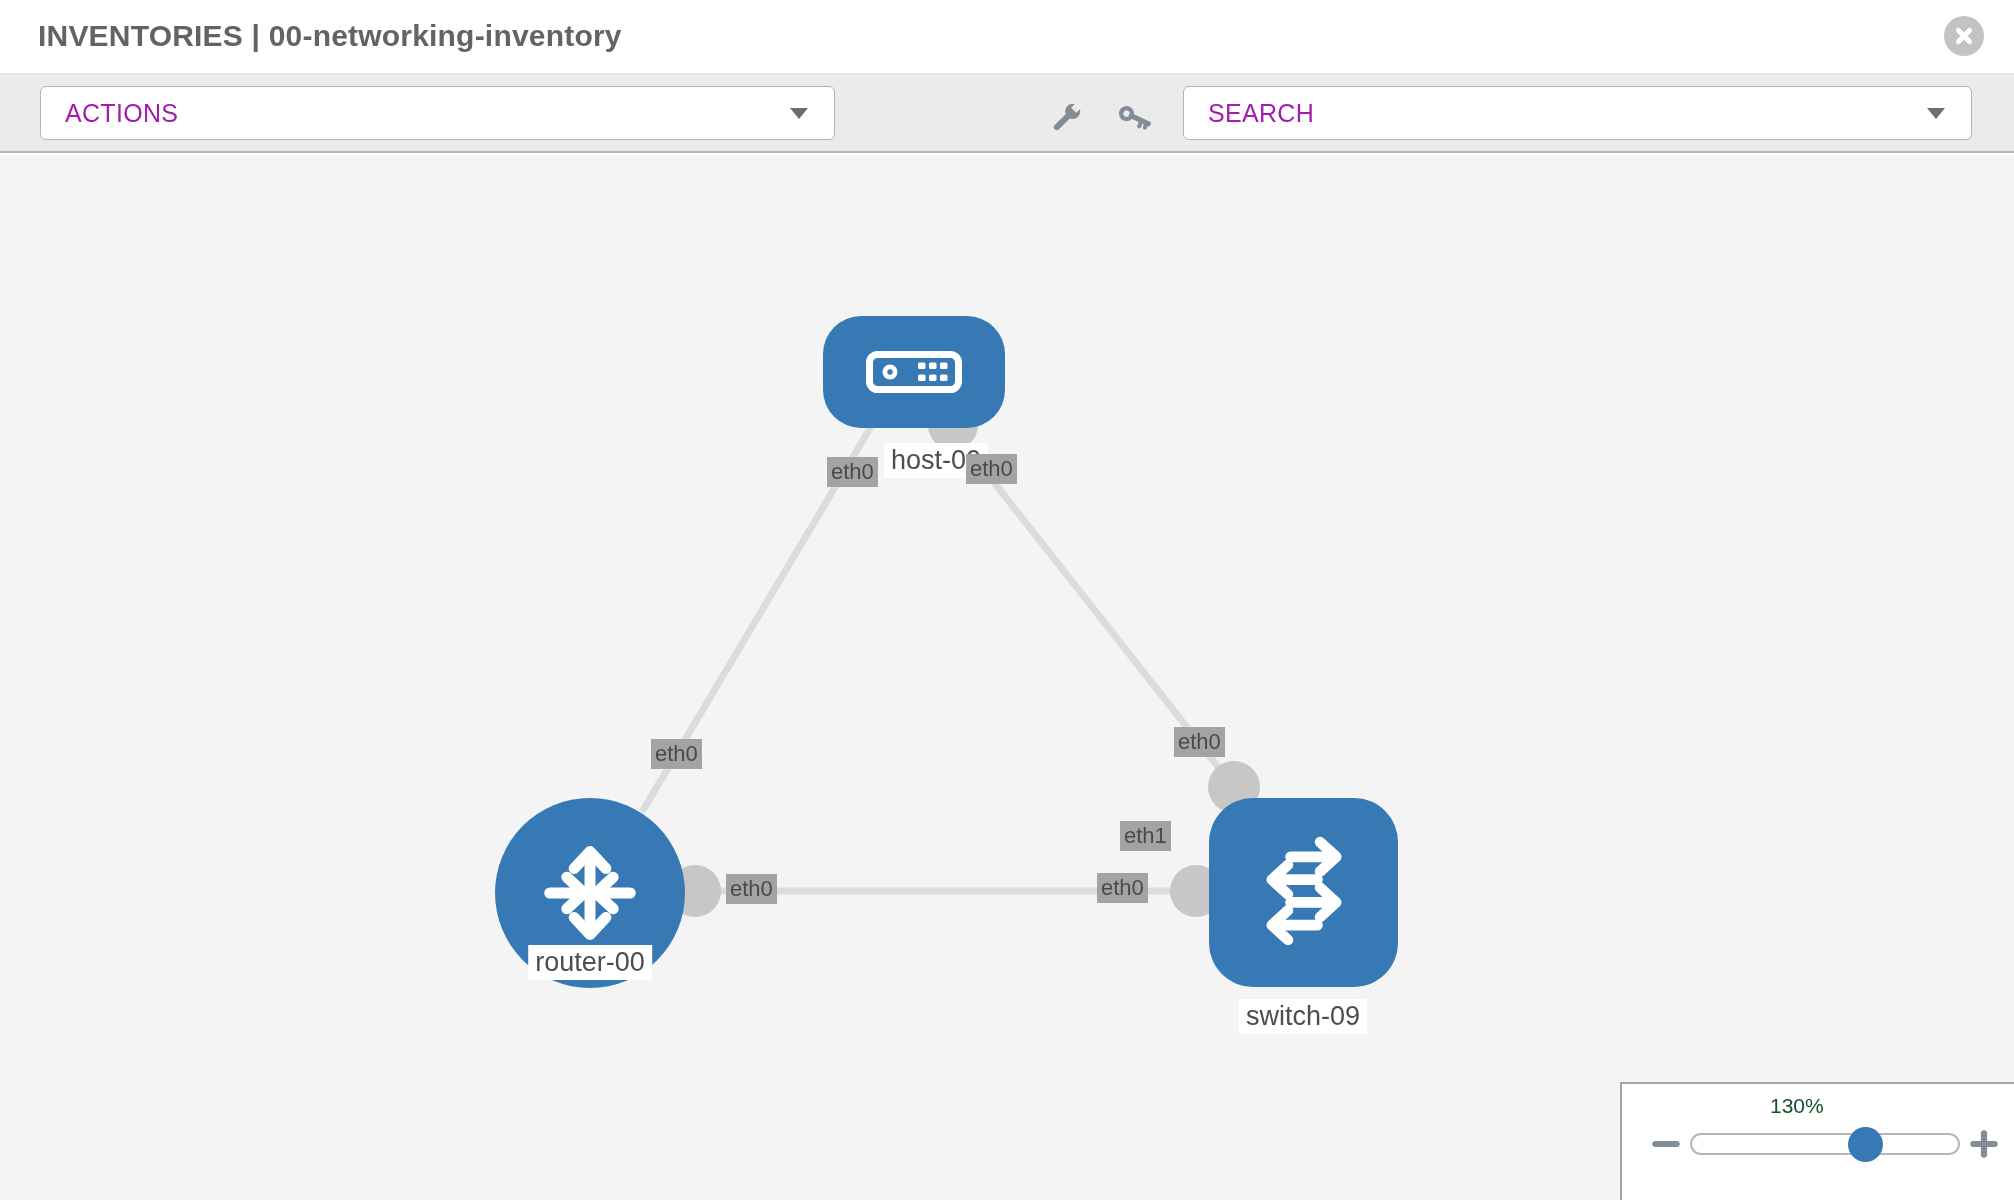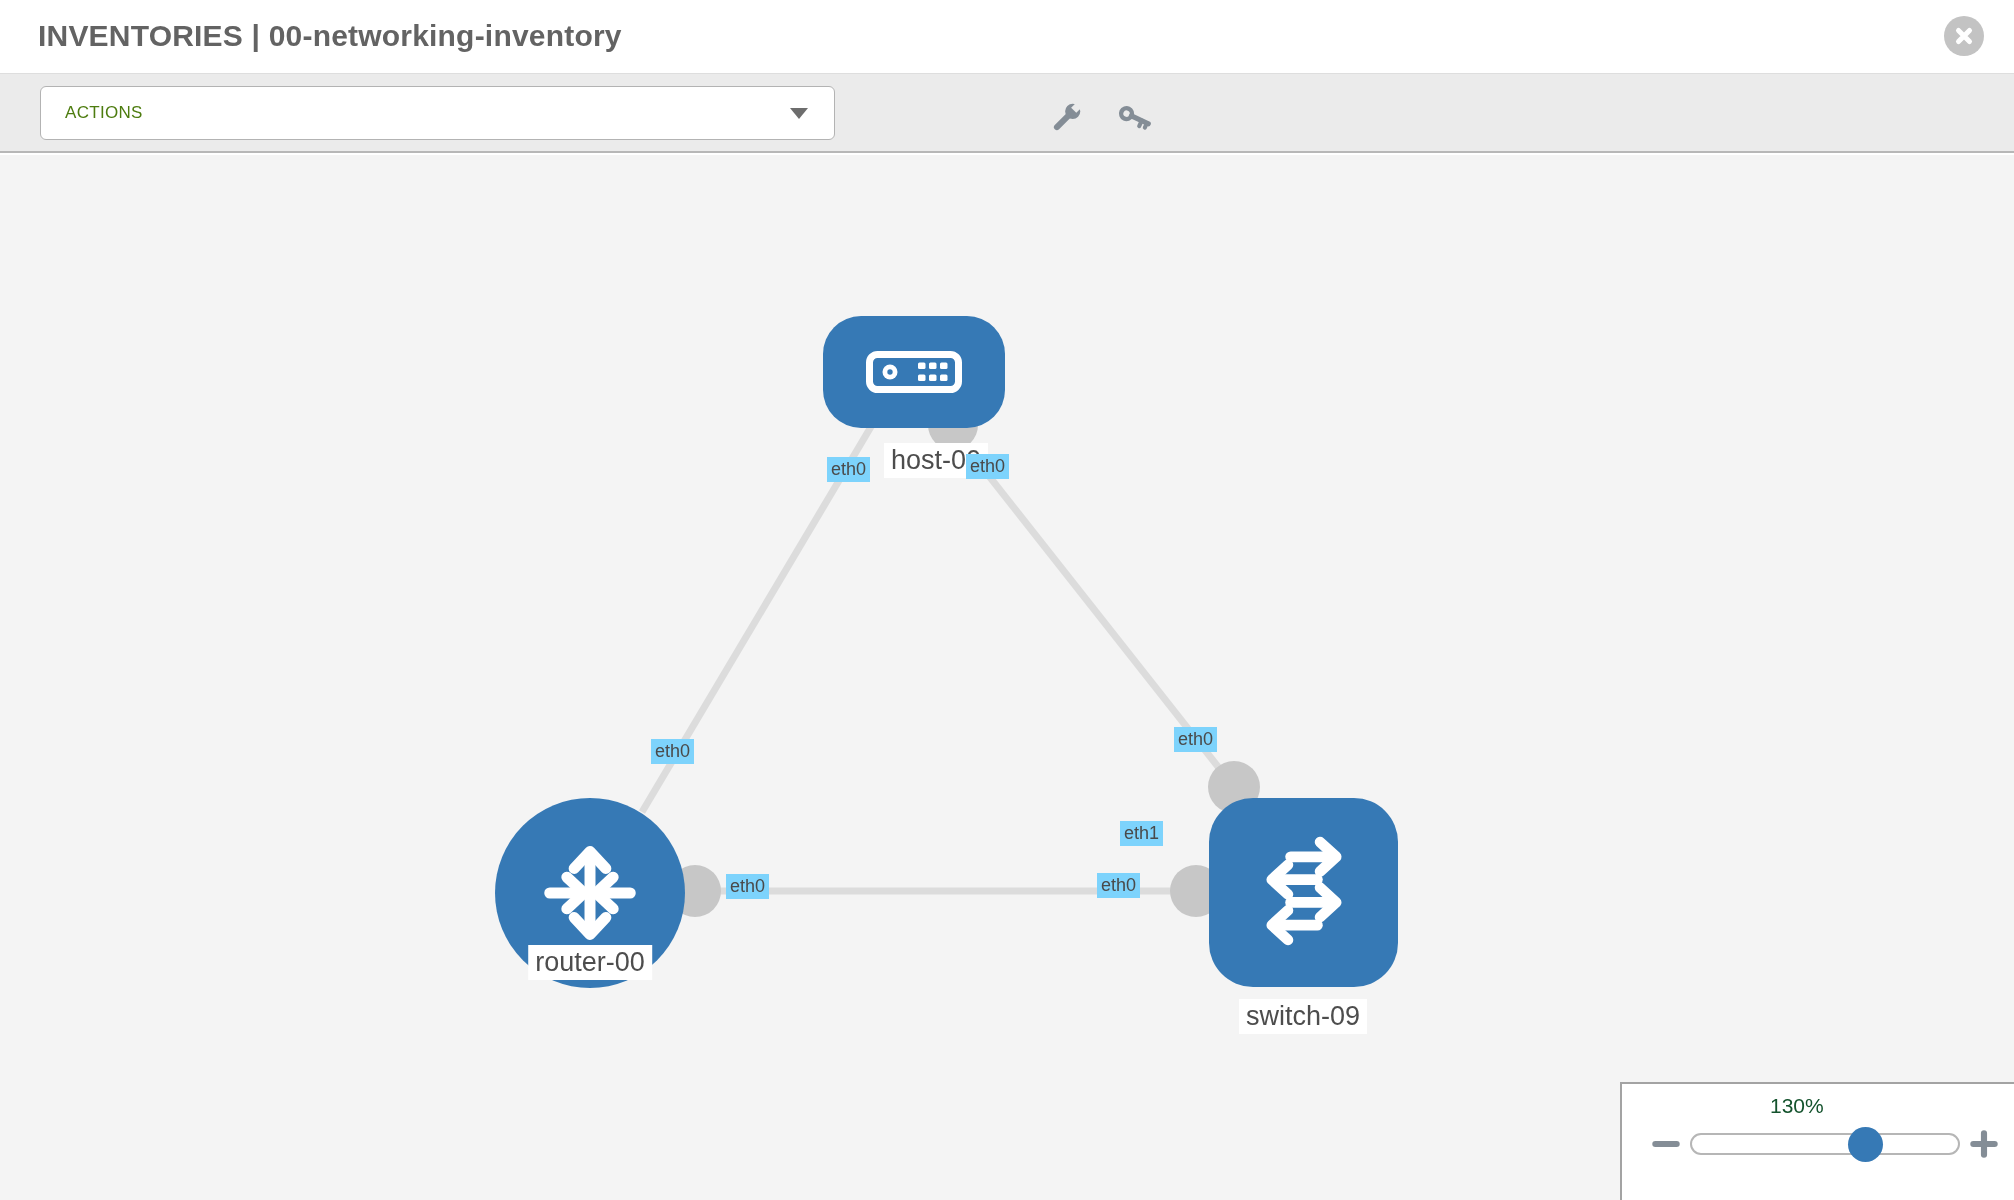--- a/index.html
+++ b/index.html
@@ -24,21 +24,21 @@
   
   .toolbar {
     position:absolute; left:0; top:73px; width:100%; height:80px;
     background:#ebebeb; border-top:1px solid #dedede; border-bottom:2px solid #b7b7b7; z-index:9;
   }
   .select-box {
     position:absolute; top:13px; height:54px; background:#ffffff;
     border:1.5px solid #b3b3b3; border-radius:6px;
     display:flex; align-items:center; padding:0 24px; cursor:pointer;
   }
-  .select-box .sel-text { font-size:17px; color:#4d7c0f; letter-spacing:0.3px; }
+  .select-box .sel-text { font-size:25px; color:#a21caf; letter-spacing:0.3px; }
   .select-caret {
     position:absolute; right:26px; top:50%; margin-top:-5px;
     width:0; height:0; border-left:9px solid transparent; border-right:9px solid transparent;
     border-top:11px solid #6d6d6d;
   }
   .actions-box { left:40px;  width:795px; }
   .search-box  { left:1183px; width:789px; }
   .tool-icon-btn { position:absolute; top:97px; width:44px; height:42px; display:flex; align-items:center; justify-content:center; cursor:pointer; z-index:11; }
   .wrench-pos { left:1044px; }
   .key-pos    { left:1114px; }
@@ -61,21 +61,21 @@
 
   .node-label {
     position:absolute; z-index:5; background:#ffffff; color:#4d4d4d;
     padding:2px 7px; white-space:nowrap; transform:translateX(-50%); cursor:default;
   }
   .lbl-host   { left:936px;  top:443px; font-size:27px; }
   .lbl-router { left:590px;  top:945px; font-size:27px; }
   .lbl-switch { left:1303px; top:999px; font-size:27px; }
 
   .iface-chip {
-    position:absolute; background:#7dd3fc; color:#4a4a4a; font-size:18px;
+    position:absolute; background:#a3a3a3; color:#4a4a4a; font-size:22px;
     padding:2px 4px; white-space:nowrap; cursor:default;
   }
   .c-host-l  { left:827px;  top:457px; z-index:5; }
   .c-host-r  { left:966px;  top:454px; z-index:5; }
   .c-rtr-top { left:651px;  top:739px; z-index:5; }
   .c-sw-top  { left:1174px; top:727px; z-index:5; }
   .c-rtr-r   { left:726px;  top:874px; z-index:5; }
   .c-sw-mid-under { left:1097px; top:873px; z-index:5; }
   .c-sw-mid-over  { left:1120px; top:821px; z-index:6; }
 
@@ -137,20 +137,24 @@
         <g transform="rotate(-65 12 12)">
           <circle cx="12" cy="5.4" r="3.4" fill="none" stroke="#848d96" stroke-width="2.8"></circle>
           <line x1="12" y1="8.8" x2="12" y2="20.6" stroke="#848d96" stroke-width="3.2" stroke-linecap="round"></line>
           <line x1="12" y1="16" x2="8.2" y2="16" stroke="#848d96" stroke-width="2.6" stroke-linecap="round"></line>
           <line x1="12" y1="19.6" x2="8.9" y2="19.6" stroke="#848d96" stroke-width="2.6" stroke-linecap="round"></line>
         </g>
       </svg>
     </span>
   </div>
 
+  <div class="select-box search-box" style="position:absolute; top:86px; z-index:11;">
+    <span class="sel-text">SEARCH</span>
+    <span class="select-caret"></span>
+  </div>
 
   <div class="canvas"></div>
 
   <svg class="links-svg">
     <line x1="875" y1="420" x2="642" y2="812" stroke="#dcdcdc" stroke-width="7"></line>
     <line x1="948" y1="424" x2="1234" y2="787" stroke="#dcdcdc" stroke-width="7"></line>
     <line x1="695" y1="891" x2="1196" y2="891" stroke="#dcdcdc" stroke-width="7"></line>
   </svg>
 
   <div class="iface-handle h-host"></div>

